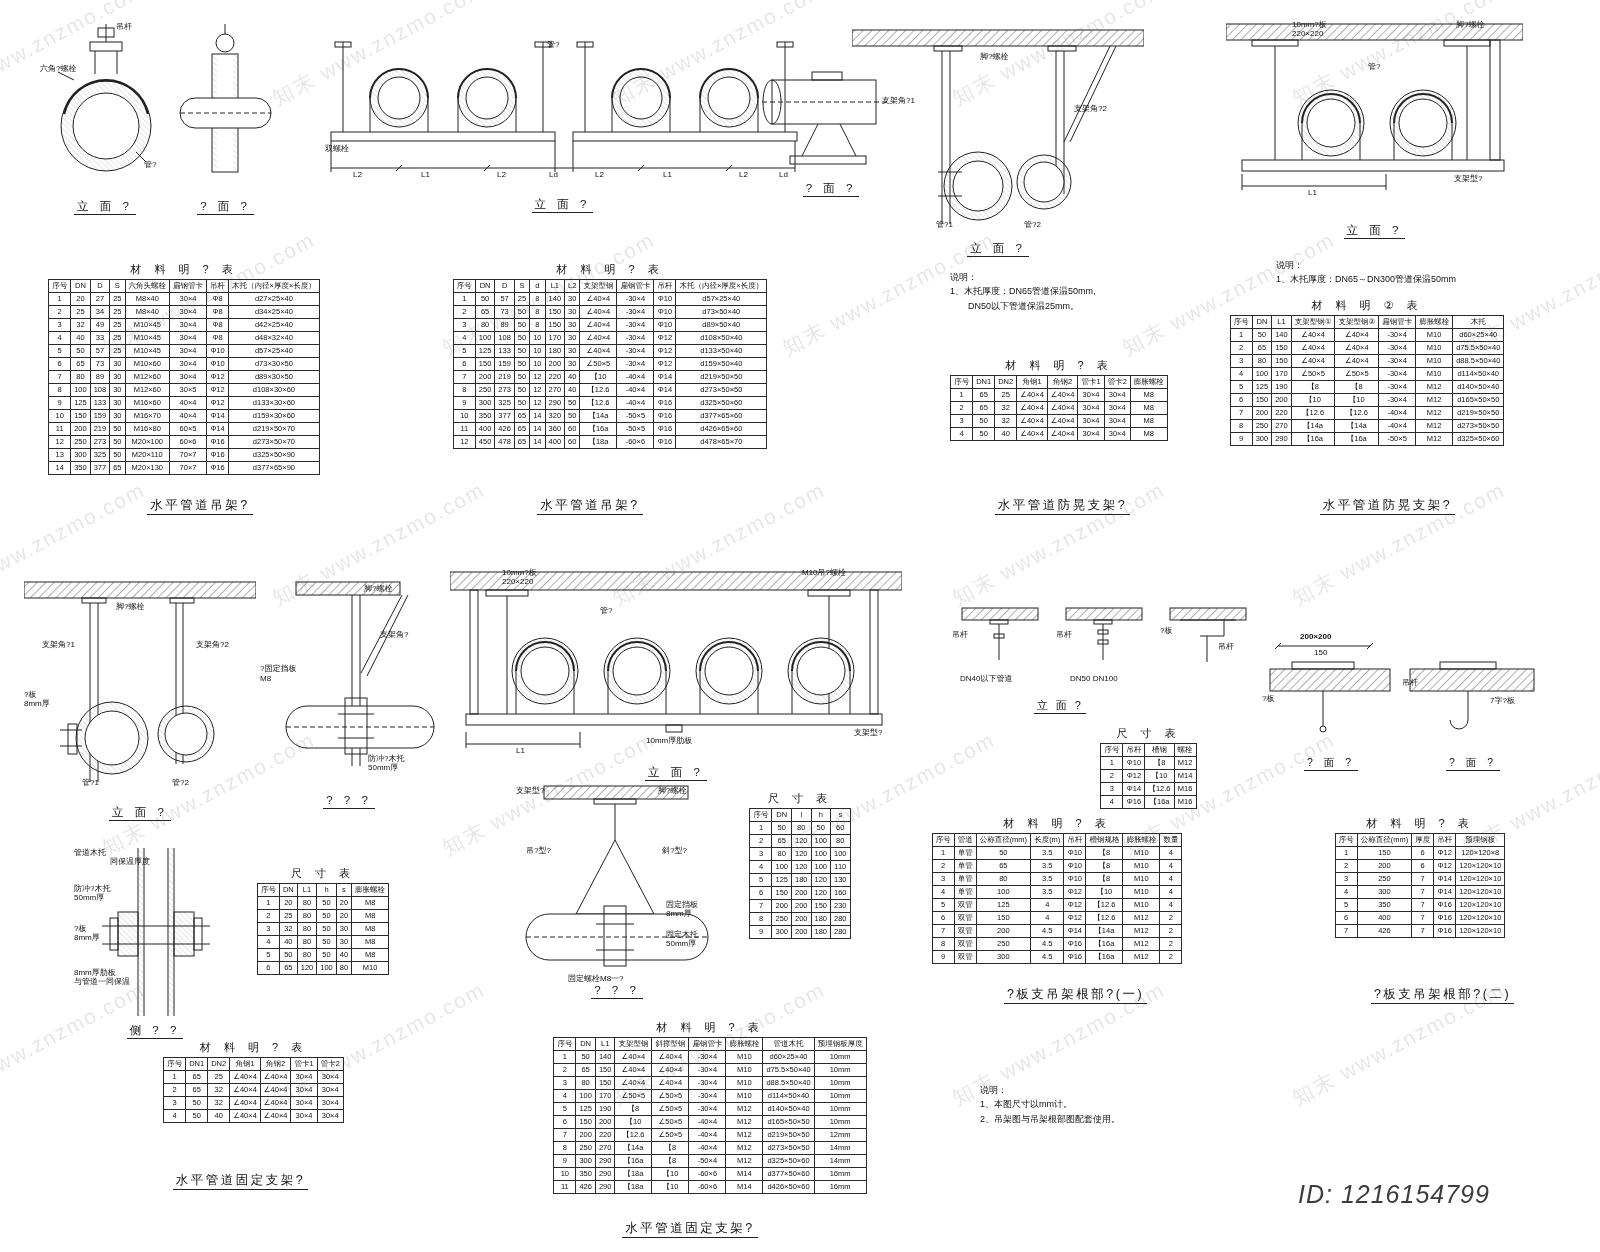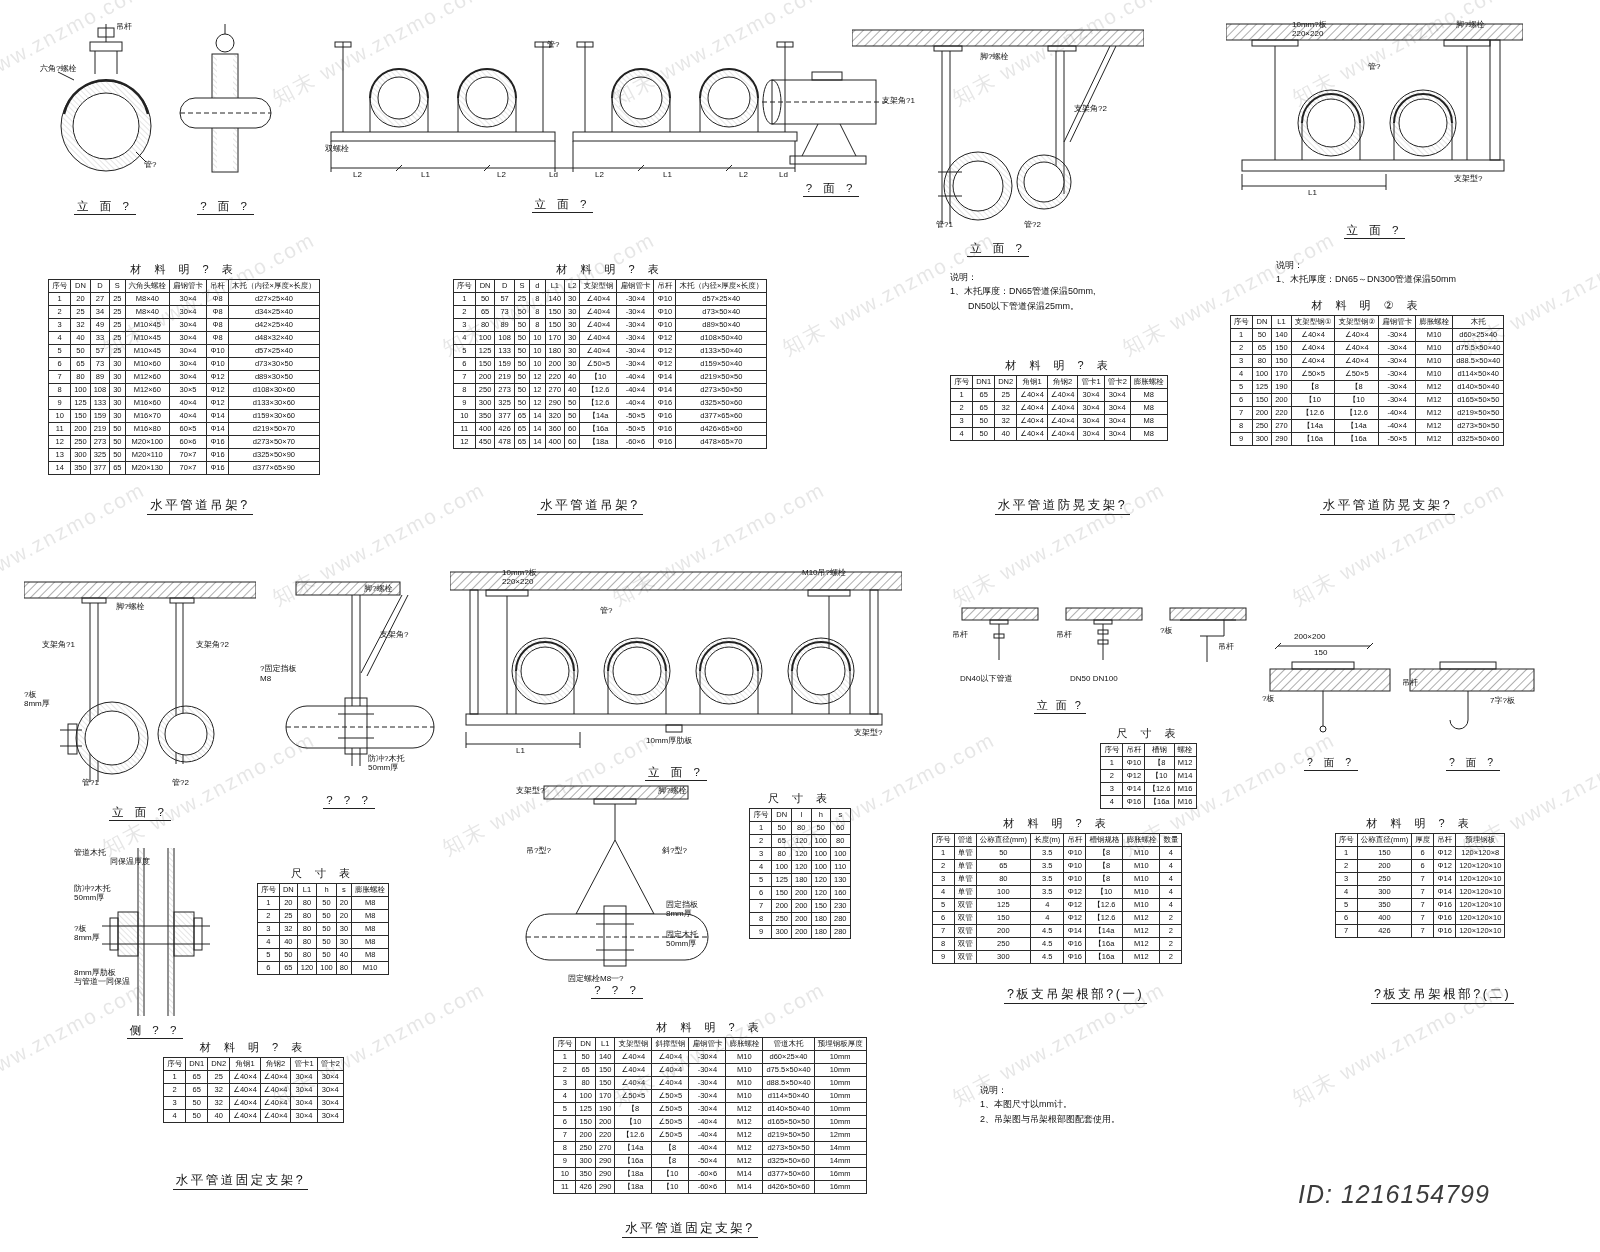--- a/index.html
+++ b/index.html
@@ -877,21 +877,21 @@
       <g stroke="#222" fill="none" stroke-width="1">
         <line x1="16" y1="14" x2="108" y2="14"></line>
         <line x1="13" y1="17" x2="19" y2="11"></line>
         <line x1="105" y1="17" x2="111" y2="11"></line>
         <rect x="30" y="30" width="62" height="7"></rect>
         <rect x="8" y="37" width="120" height="22" fill="url(#hatchC)"></rect>
         <line x1="61" y1="59" x2="61" y2="94"></line>
         <circle cx="61" cy="97" r="3"></circle>
       </g>
     </svg>
-    <span class="lbl" style="left:32px;top:0px;">200×200</span>
+    <span class="lbl" style="left:38px;top:0px;font-weight:bold;">200×200</span>
     <span class="lbl" style="left:52px;top:16px;">150</span>
     <span class="lbl" style="left:0px;top:62px;">?板</span>
     <div class="cap" style="font-size:10.5px;"><span>? 面 ?</span></div>
   </div>
 
   <div class="diag" style="left:1402px;top:632px;width:142px;height:138px;">
     <svg width="142" height="112" viewBox="0 0 142 112">
       <g stroke="#222" fill="none" stroke-width="1">
         <rect x="8" y="37" width="124" height="22" fill="url(#hatchC)"></rect>
         <rect x="38" y="30" width="56" height="7"></rect>

